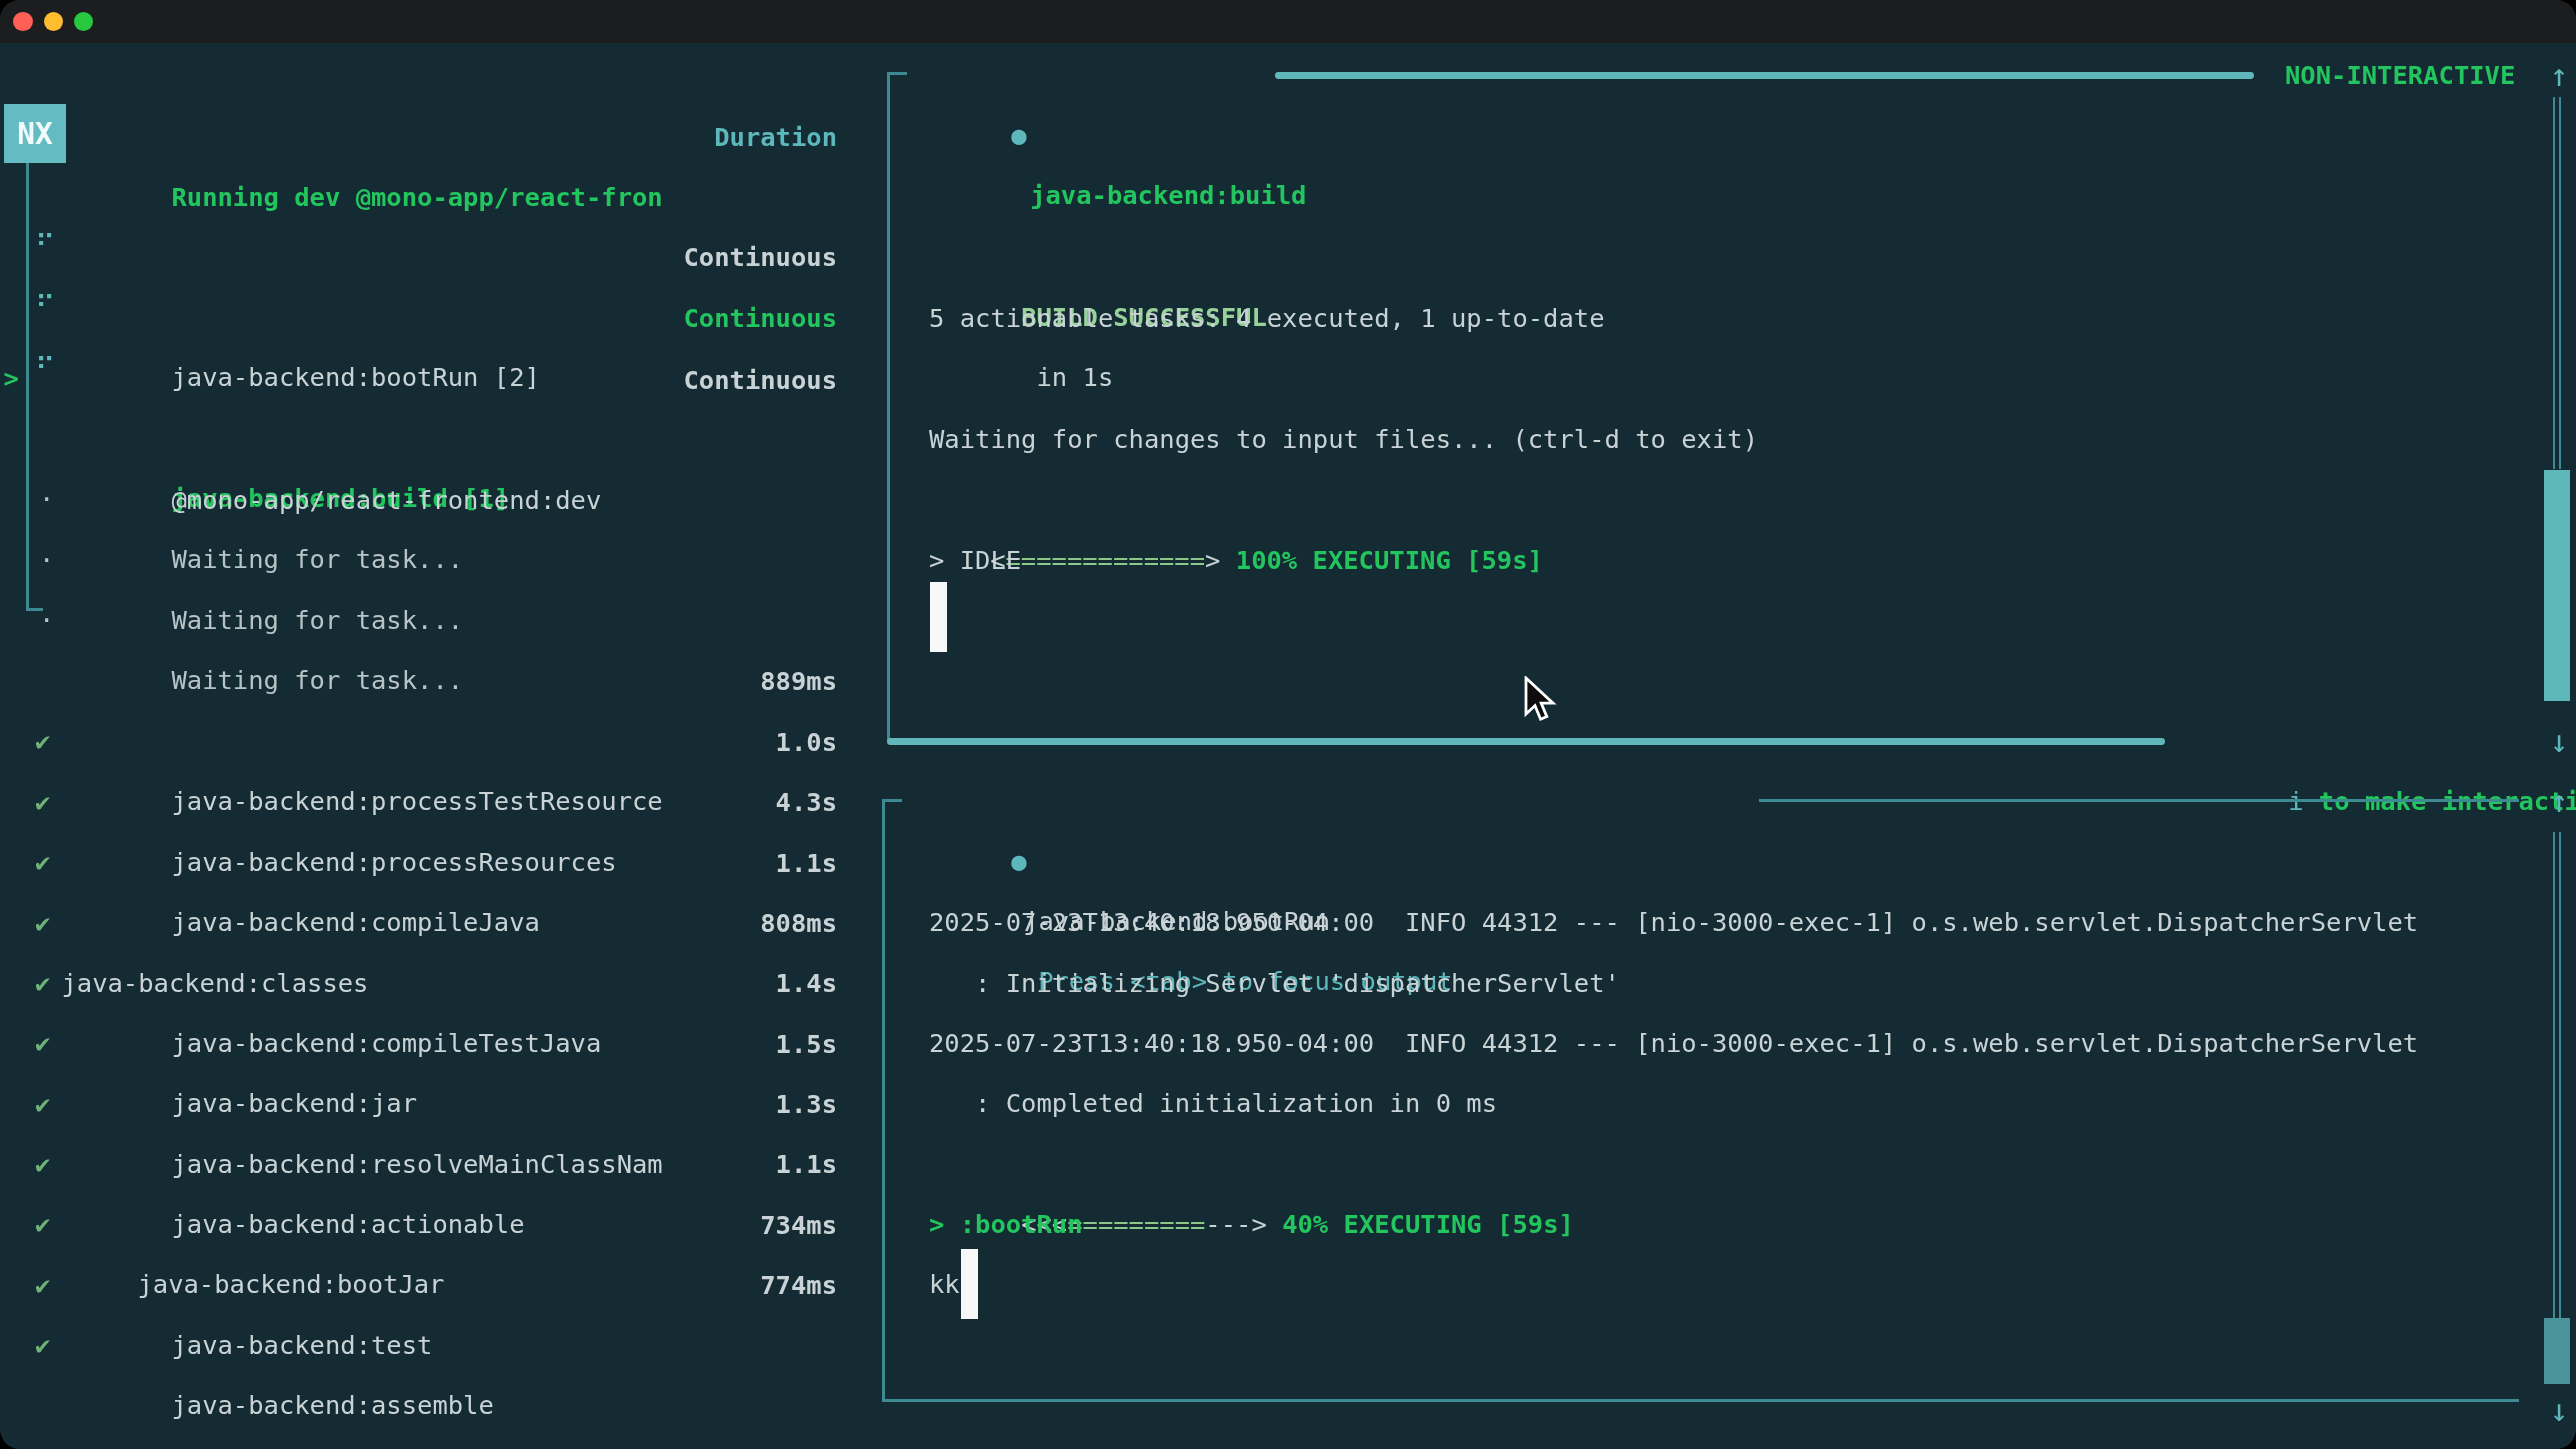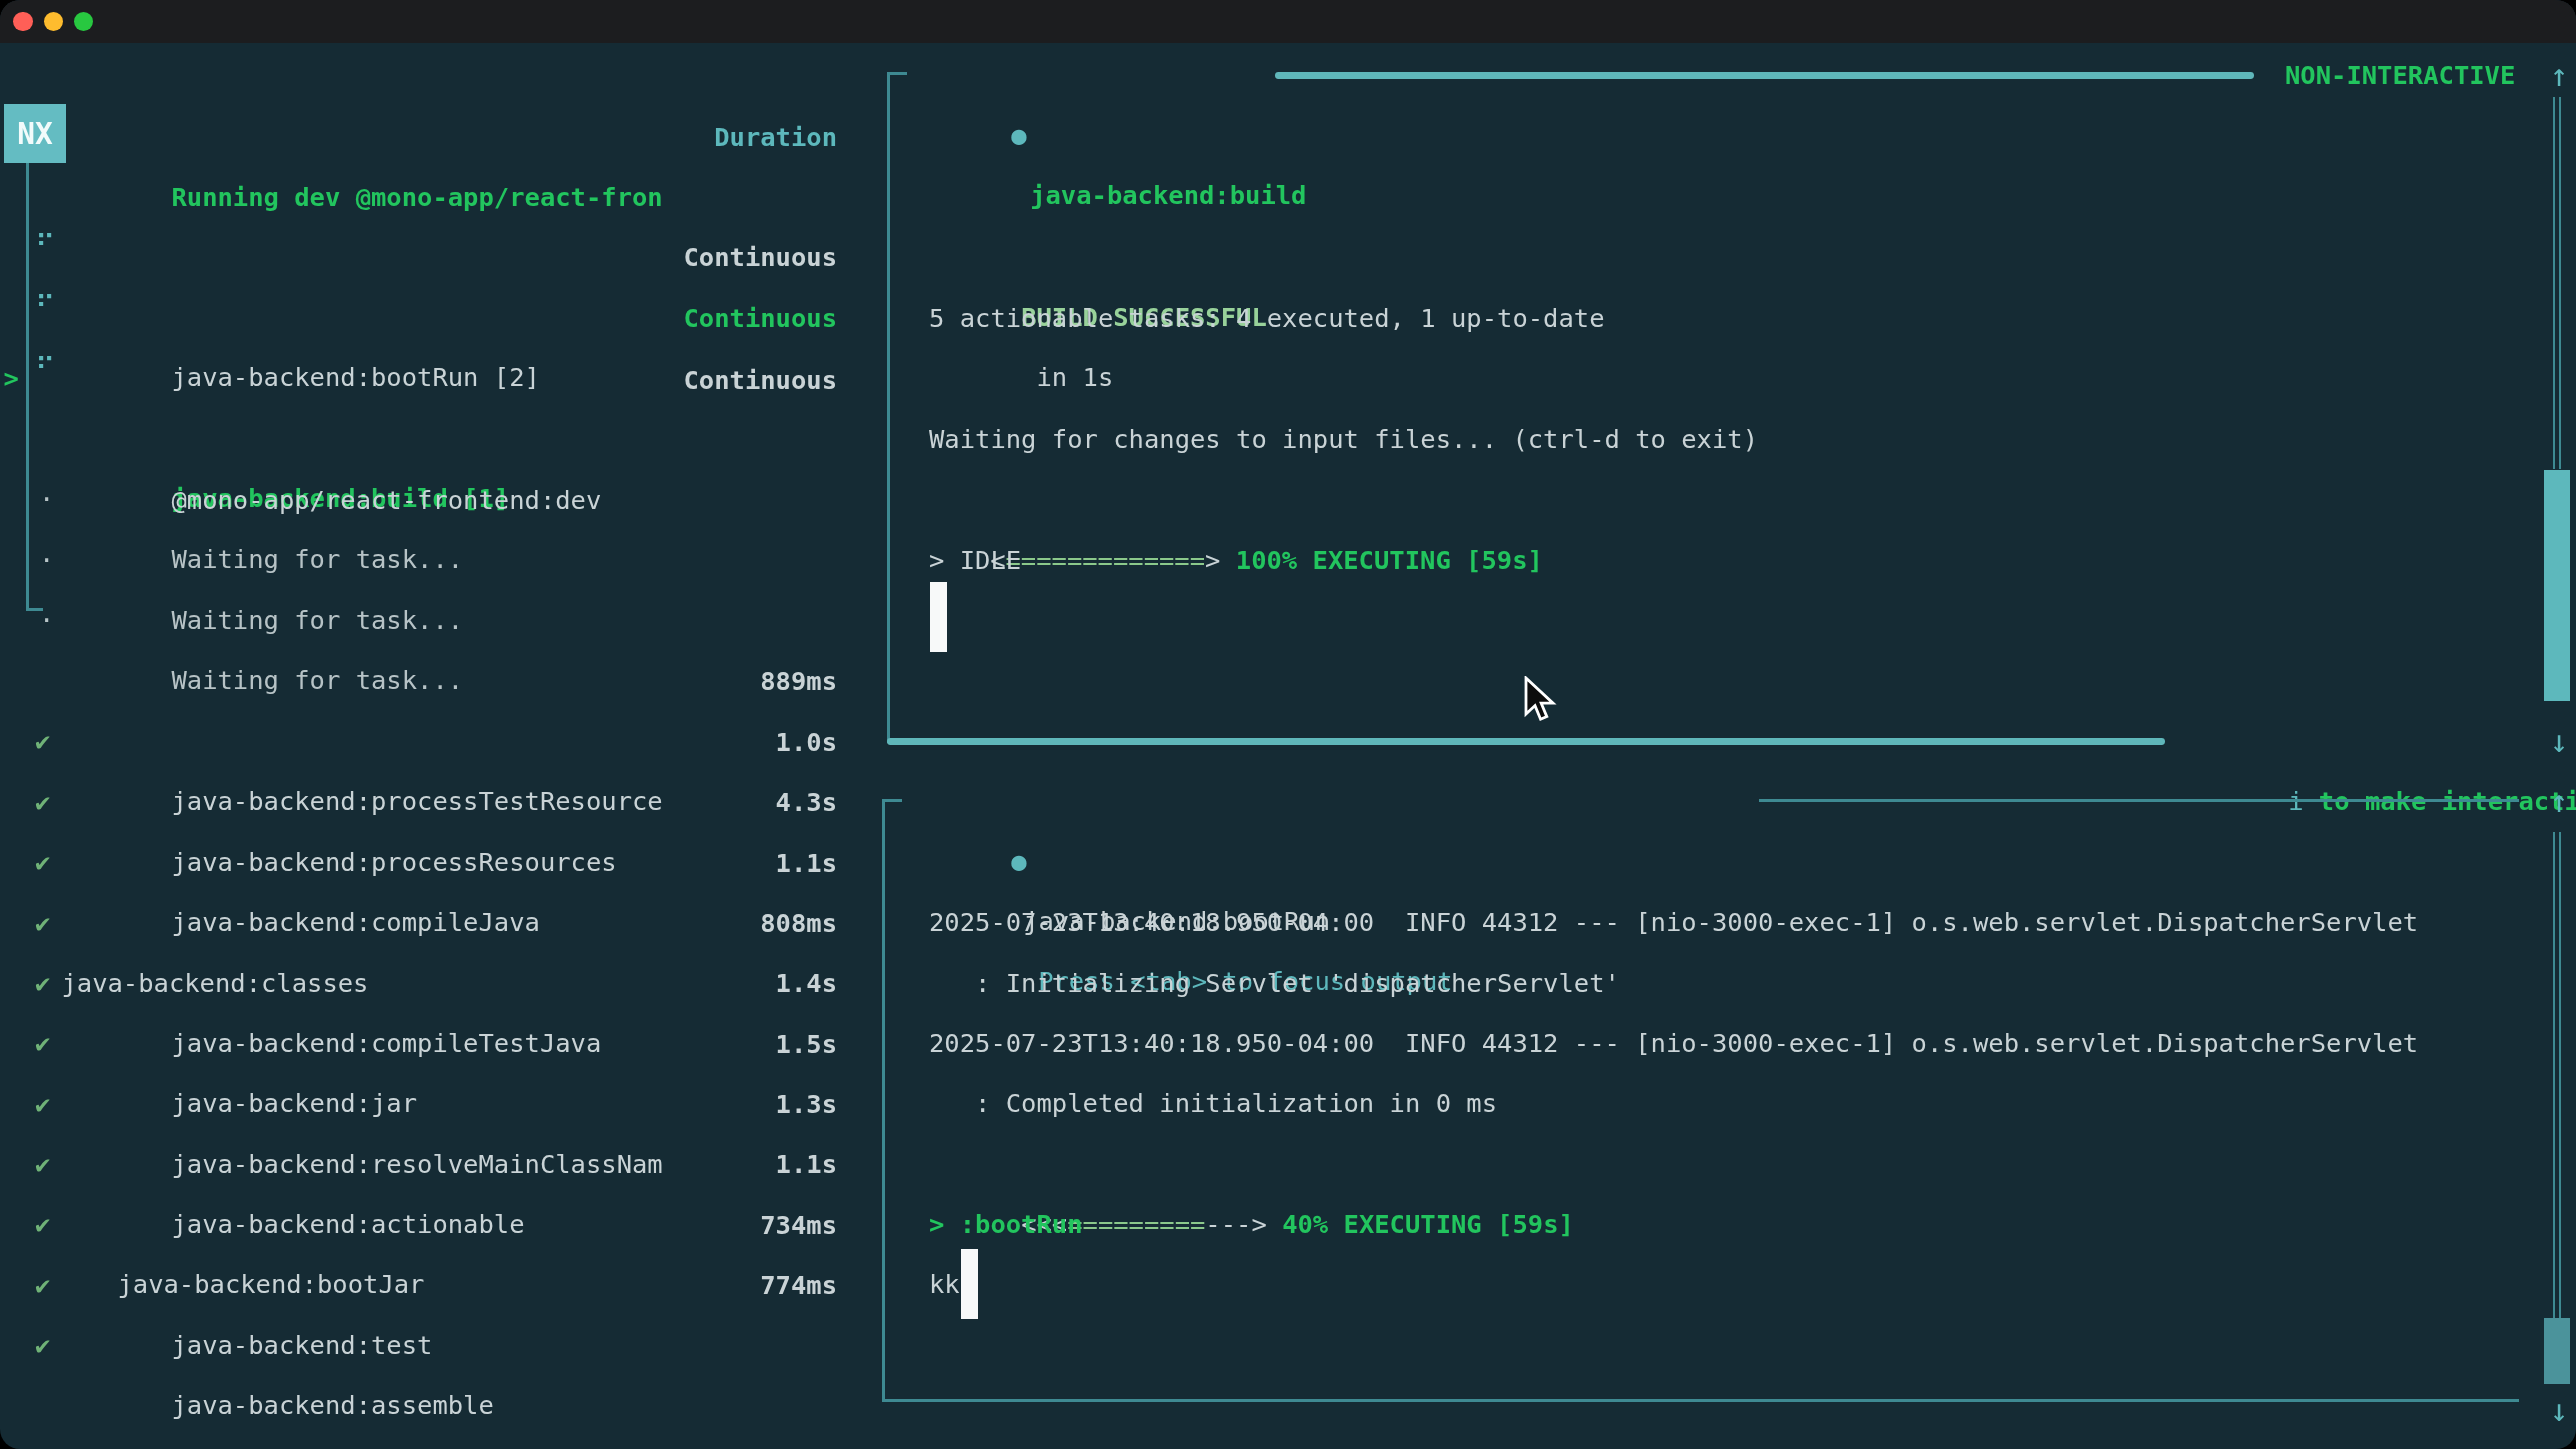--- a/index.html
+++ b/index.html
@@ -122,21 +122,21 @@
     <span style="margin-left:110px;">java-backend:resolveMainClassNam</span>
     <span class="r">1.5s</span>
   </div>
   <div class="row" style="left:0;top:1074px;width:851px;">
     <span class="chk" style="position:absolute;left:35px;">✔</span>
     <span style="margin-left:110px;">java-backend:actionable</span>
     <span class="r">1.3s</span>
   </div>
   <div class="row" style="left:0;top:1134px;width:851px;">
     <span class="chk" style="position:absolute;left:35px;">✔</span>
-    <span style="margin-left:56px;">java-backend:bootJar</span>
+    <span style="margin-left:76px;">java-backend:bootJar</span>
     <span class="r">1.1s</span>
   </div>
   <div class="row" style="left:0;top:1195px;width:851px;">
     <span class="chk" style="position:absolute;left:35px;">✔</span>
     <span style="margin-left:110px;">java-backend:test</span>
     <span class="r">734ms</span>
   </div>
   <div class="row" style="left:0;top:1255px;width:851px;">
     <span class="chk" style="position:absolute;left:35px;">✔</span>
     <span style="margin-left:110px;">java-backend:assemble</span>

